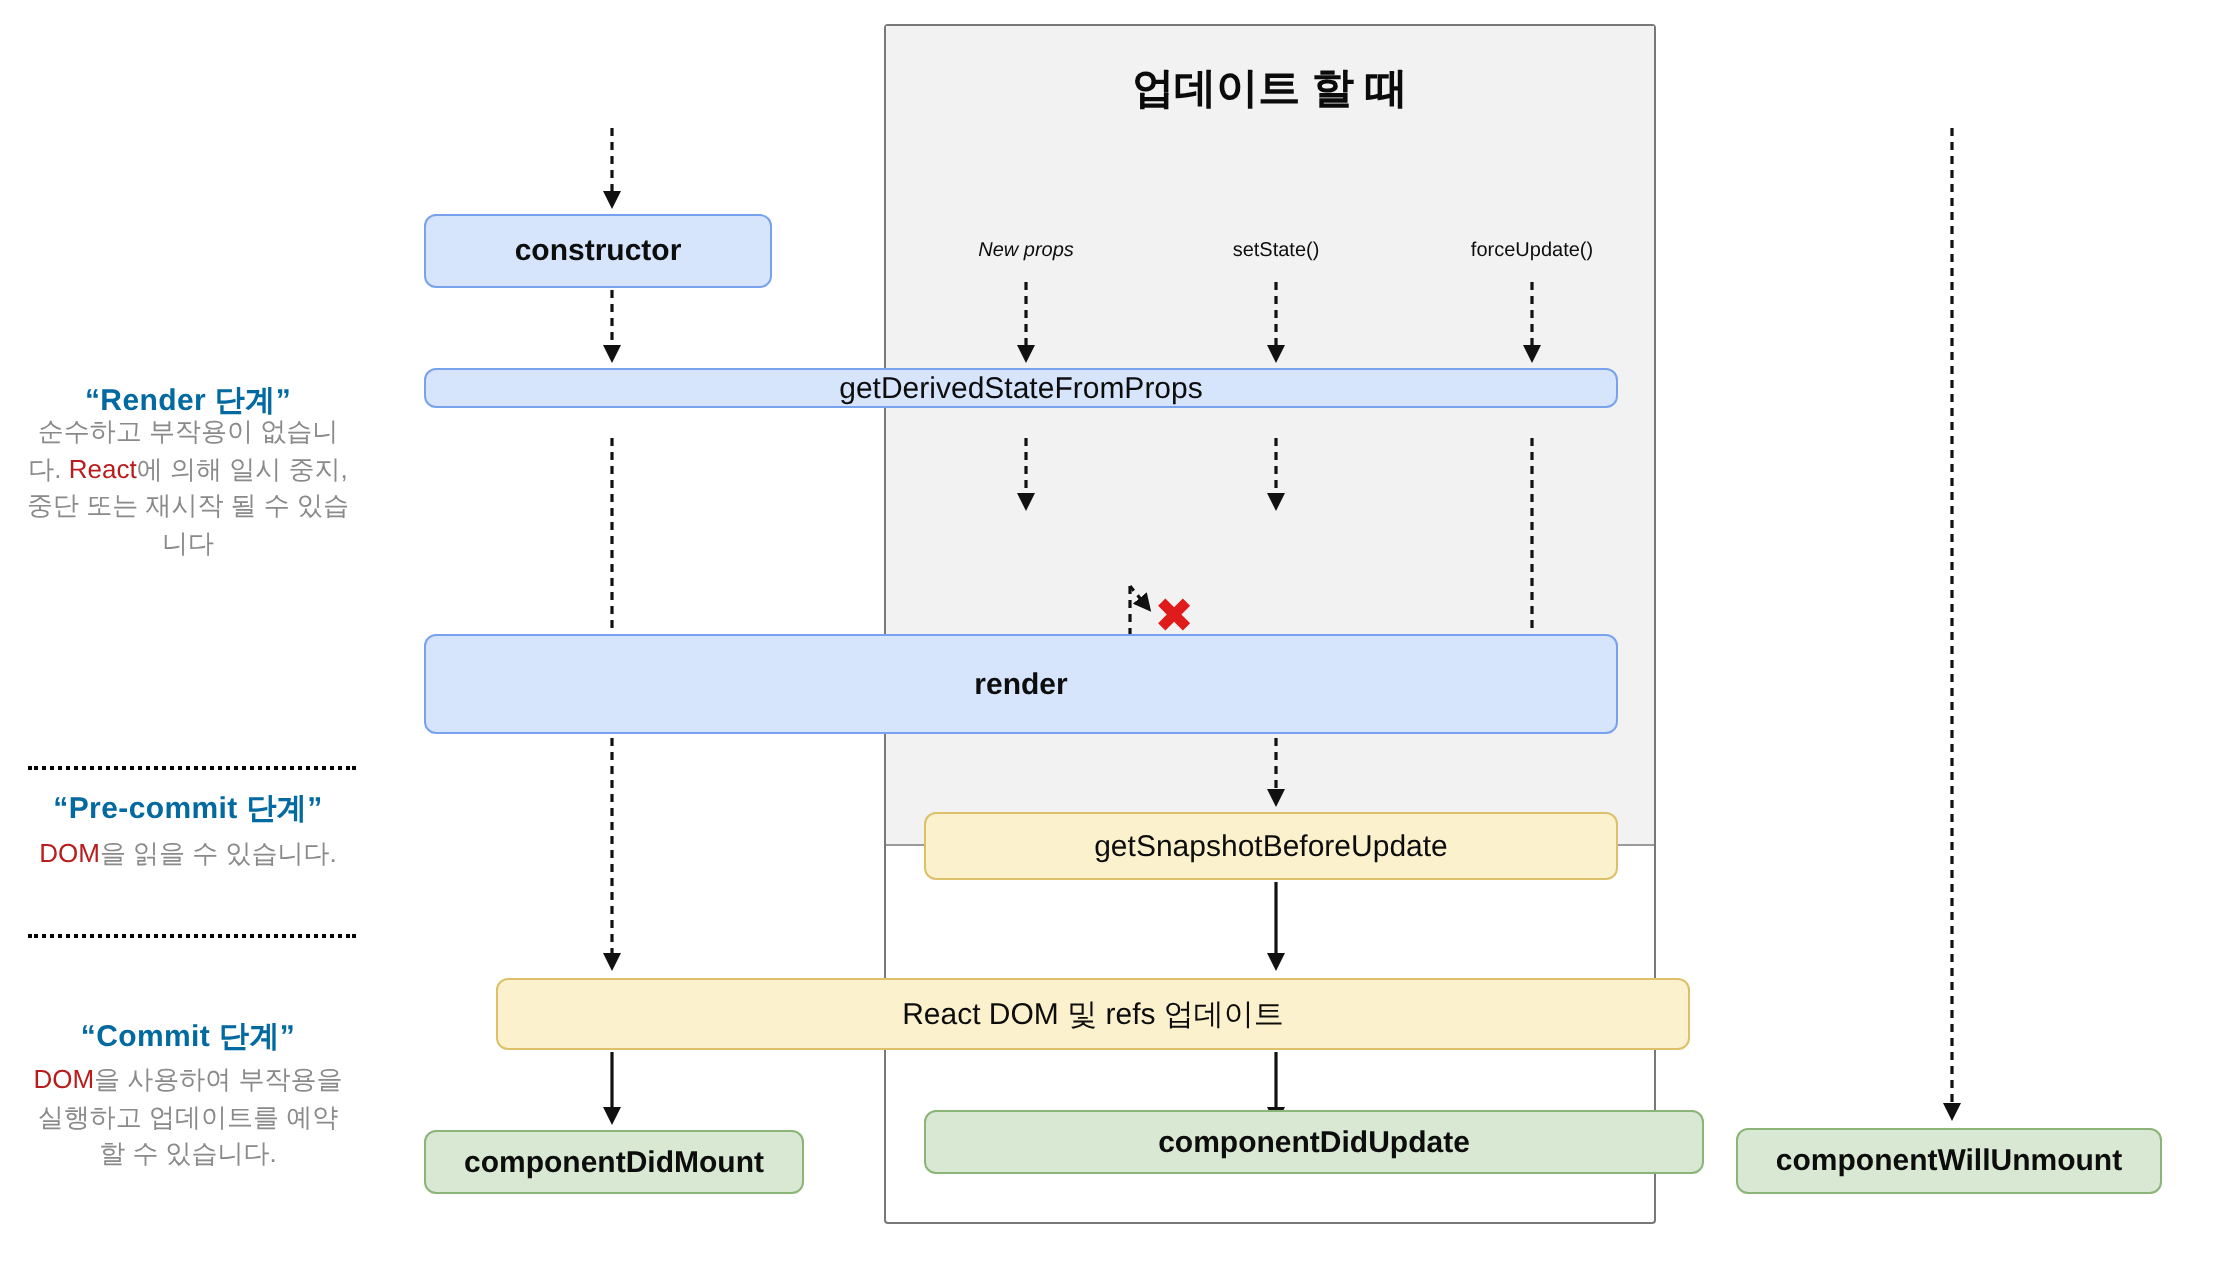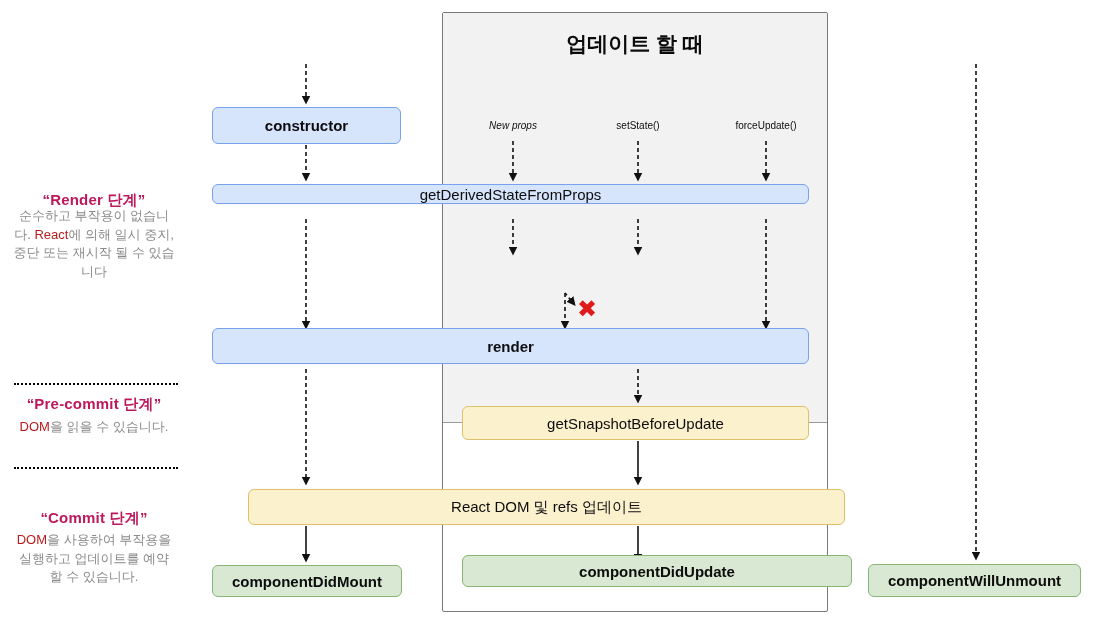--- a/index.html
+++ b/index.html
@@ -4,21 +4,21 @@
 <style>
   html,body{margin:0;padding:0;background:#fff;}
   #canvas{
     position:relative;width:1118px;height:633px;background:#fff;
     font-family:"Liberation Sans","DejaVu Sans",sans-serif;color:#111;
     overflow:hidden;
   }
   
   .phase-title{
     position:absolute;left:6px;width:176px;text-align:center;
-    font-size:15px;font-weight:700;color:#be185d;letter-spacing:.2px;
+    font-size:15px;font-weight:700;color:#0369a1;letter-spacing:.2px;
   }
   .phase-desc{
     position:absolute;left:13px;width:162px;text-align:center;
     font-size:13px;line-height:18.5px;color:#8a8a8a;word-break:break-word;
   }
   .phase-desc .em{color:#b91c1c;font-weight:500;}
   .dotted-sep{
     position:absolute;left:14px;width:164px;height:0;
     border-top:2px dotted #000;
   }
@@ -118,26 +118,26 @@
       <line x1="638" y1="369" x2="638" y2="401" stroke-dasharray="4 3" marker-end="url(#ah)"></line>
       <line x1="638" y1="441" x2="638" y2="483" marker-end="url(#ah)"></line>
       <line x1="638" y1="526" x2="638" y2="560" marker-end="url(#ah)"></line>
 
       <line x1="976" y1="64" x2="976" y2="558" stroke-dasharray="4 3" marker-end="url(#ah)"></line>
     </g>
   </svg>
 
   <span class="x-mark">✖</span>
 
-  <div class="node blue bold" style="left:212px;top:107px;width:189px;height:37px">constructor</div>
+  <div class="node blue bold" style="left:212px;top:107px;width:174px;height:37px">constructor</div>
 
   <div class="node blue" style="left:212px;top:184px;width:597px;height:20px">getDerivedStateFromProps</div>
 
 
-  <div class="node blue bold" style="left:212px;top:328px;width:597px;height:36px">render</div>
+  <div class="node blue bold" style="left:212px;top:317px;width:597px;height:50px">render</div>
 
   <div class="node yellow" style="left:462px;top:406px;width:347px;height:34px">getSnapshotBeforeUpdate</div>
 
   <div class="node yellow italic" style="left:212px;top:489px;width:597px;height:36px">React DOM 및 refs 업데이트</div>
 
   <div class="node green bold" style="left:212px;top:565px;width:190px;height:32px">componentDidMount</div>
 
   <div class="node green bold" style="left:462px;top:555px;width:390px;height:32px">componentDidUpdate</div>
 
   <div class="node green bold" style="left:868px;top:564px;width:213px;height:33px">componentWillUnmount</div>

